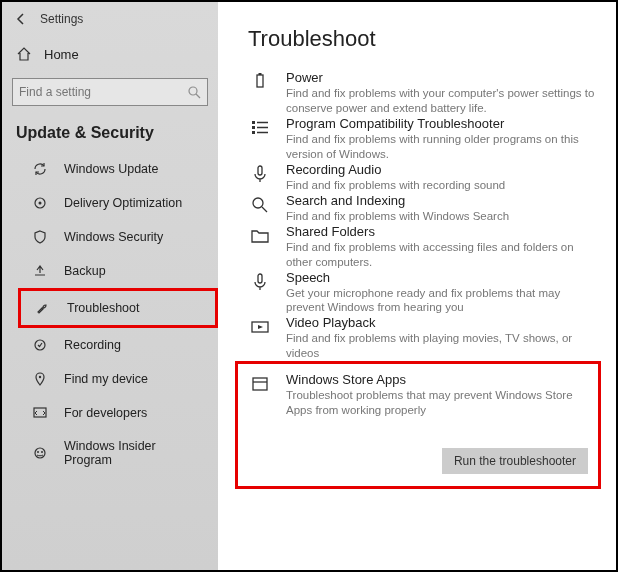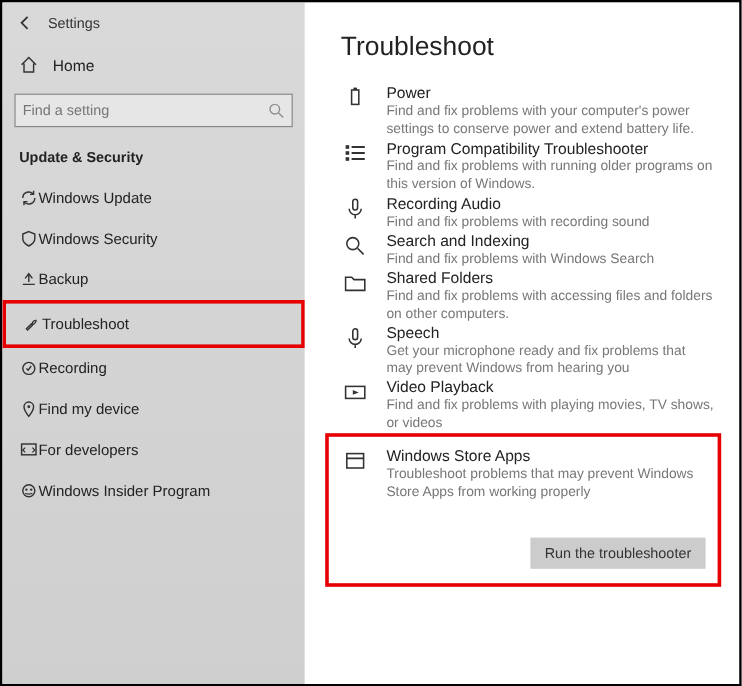--- a/index.html
+++ b/index.html
@@ -1,29 +1,29 @@
 <!DOCTYPE html>
 <html><head>
   <meta charset="utf-8">
   <style>
     * { margin: 0; padding: 0; box-sizing: border-box; font-family: "Segoe UI", Arial, sans-serif; }
     body { width: 618px; height: 572px; overflow: hidden; border: 2px solid #000; background: #fff; }
     .app { display: flex; height: 100%; }
-    .sidebar { width: 252px; background: linear-gradient(180deg, #d9d9d9 0%, #cfcfcf 100%); display: flex; flex-direction: column; }
+    .sidebar { width: 216px; background: linear-gradient(180deg, #d9d9d9 0%, #cfcfcf 100%); display: flex; flex-direction: column; }
     .titlebar { display: flex; align-items: center; padding: 8px 10px; gap: 10px; }
     .back-btn { width: 18px; height: 18px; display: flex; align-items: center; justify-content: center; }
     .title { font-size: 12px; color: #333; }
     .home-row { display: flex; align-items: center; gap: 12px; padding: 10px 14px; }
     .home-row span.label { font-size: 13px; color: #222; }
     .search-box { margin: 6px 10px 12px 10px; height: 28px; border: 1px solid #888; background: #e6e6e6; display: flex; align-items: center; padding: 0 6px; }
     .search-box input { flex: 1; border: none; background: transparent; font-size: 12px; color: #555; outline: none; }
     .search-box .sicon { width: 14px; height: 14px; opacity: 0.6; }
-    .section-header { font-size: 12px; font-weight: 600; padding: 6px 14px 10px 14px; color: #222; }
+    .section-header { font-size: 16px; font-weight: 600; padding: 6px 14px 10px 14px; color: #222; }
     .nav { display: flex; flex-direction: column; }
-    .nav-item { display: flex; align-items: center; gap: 0; padding: 9px 14px; font-size: 12.5px; color: #222; cursor: pointer; }
+    .nav-item { display: flex; align-items: center; gap: 16px; padding: 9px 14px; font-size: 12.5px; color: #222; cursor: pointer; margin-left: 16px; }
     .nav-item.selected { border: 3px solid #e60000; border-bottom-width: 3px; }
     .nav-item .icon { width: 16px; height: 16px; display: flex; align-items: center; justify-content: center; flex-shrink: 0; }
     .main { flex: 1; background: #fff; padding: 24px 20px 10px 30px; overflow: hidden; }
     .page-title { font-size: 22px; font-weight: 400; color: #222; margin-bottom: 18px; }
     .ts-list { display: flex; flex-direction: column; }
     .ts-item { display: flex; gap: 14px; }
     .ts-icon { width: 24px; height: 24px; flex-shrink: 0; display: flex; align-items: flex-start; justify-content: center; margin-top: 2px; }
     .ts-body { flex: 1; }
     .ts-title { font-size: 13px; color: #222; margin-bottom: 1px; }
     .ts-desc { font-size: 11.5px; color: #777; line-height: 1.3; }
@@ -69,20 +69,29 @@
             <svg width="16" height="16" viewBox="0 0 16 16">
               <path d="M3 8a5 5 0 0 1 9-3M13 8a5 5 0 0 1-9 3" stroke="#333" stroke-width="1.2" fill="none"></path>
               <path d="M12 2v3h-3M4 14v-3h3" stroke="#333" stroke-width="1.2" fill="none"></path>
             </svg>
           </span>
         <span>Windows Update</span>
       </div>
       <div class="nav-item">
         <span class="icon">
             <svg width="16" height="16" viewBox="0 0 16 16">
+              <circle cx="8" cy="8" r="5" stroke="#333" stroke-width="1.2" fill="none"></circle>
+              <circle cx="8" cy="8" r="1.5" fill="#333"></circle>
+            </svg>
+          </span>
+        <span>Delivery Optimization</span>
+      </div>
+      <div class="nav-item">
+        <span class="icon">
+            <svg width="16" height="16" viewBox="0 0 16 16">
               <path d="M8 2 L13 4 V8 C13 11 10 13 8 14 C6 13 3 11 3 8 V4 Z" stroke="#333" stroke-width="1.2" fill="none"></path>
             </svg>
           </span>
         <span>Windows Security</span>
       </div>
       <div class="nav-item">
         <span class="icon">
             <svg width="16" height="16" viewBox="0 0 16 16">
               <path d="M8 3v7M5 7l3-4 3 4M3 12h10" stroke="#333" stroke-width="1.2" fill="none"></path>
             </svg>

